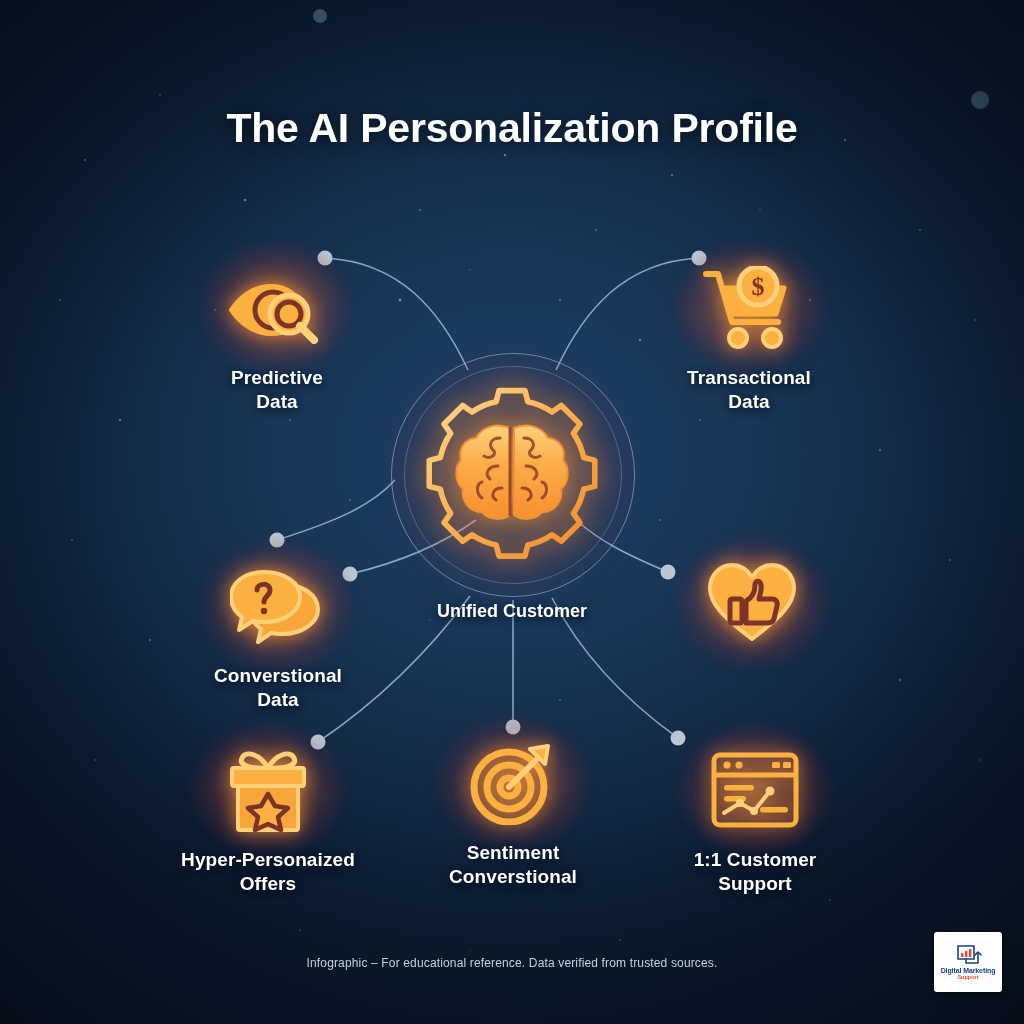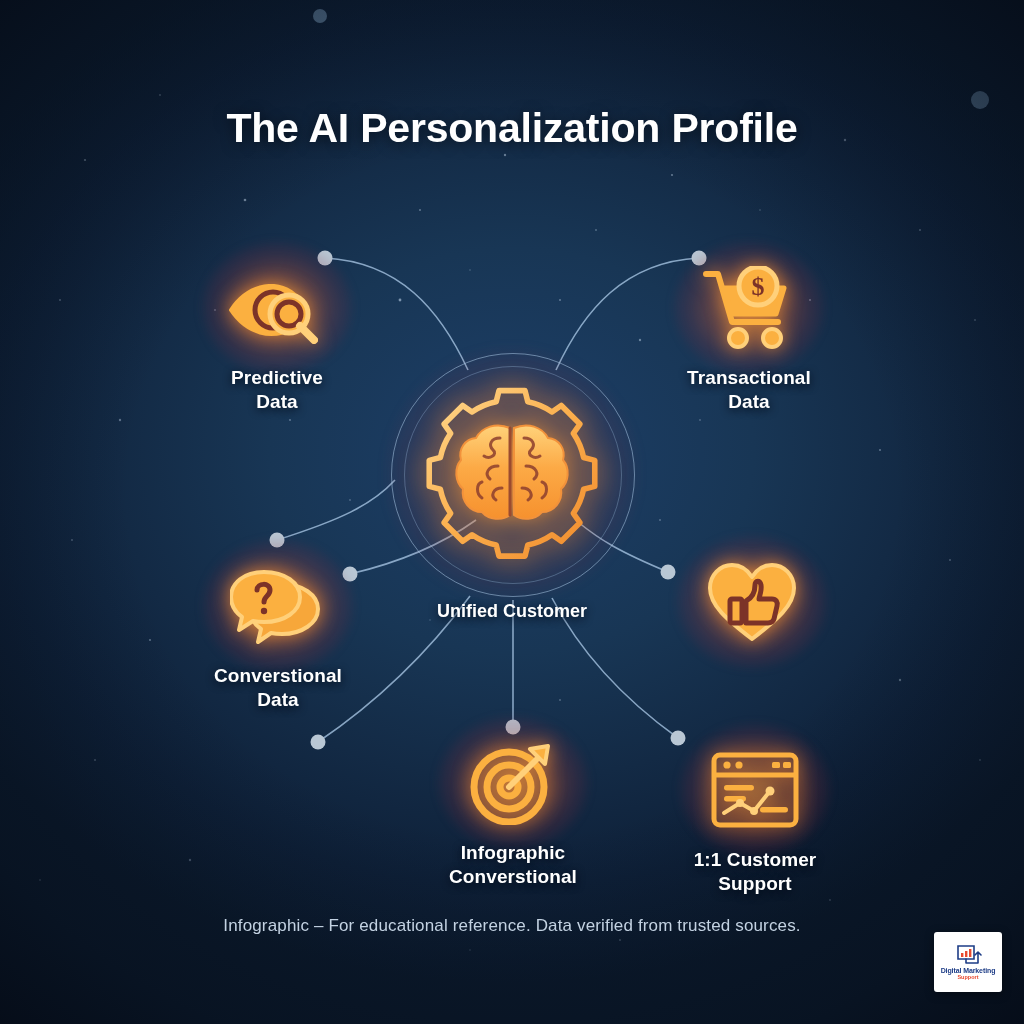--- a/index.html
+++ b/index.html
@@ -133,24 +133,24 @@
     font-size: 18px;
     font-weight: bold;
     line-height: 1.27;
     text-shadow: 0 2px 9px rgba(3,10,22,.9);
   }
 
   
   #footer {
     position: absolute;
     left: 0; right: 0;
-    top: 916px;
+    top: 956px;
     text-align: center;
     color: #c3d2e2;
-    font-size: 17px;
+    font-size: 12px;
     letter-spacing: .15px;
   }
   #brand-badge {
     position: absolute;
     left: 934px; top: 932px;
     width: 68px; height: 60px;
     background: #ffffff;
     border-radius: 3px;
     box-shadow: 0 2px 10px rgba(0,0,0,.4);
     display: flex;
@@ -374,34 +374,50 @@
                  C51,8 58,4 66,4 C78,4 88,14 88,27 C88,44 72,58 46,78 Z" fill="#fbb040" stroke="#ffd07a" stroke-width="4" stroke-linejoin="round"></path>
         <g fill="none" stroke="#7c3328" stroke-width="5" stroke-linejoin="round" stroke-linecap="round">
           <rect x="24" y="38" width="12" height="24" rx="2"></rect>
           <path d="M40,62 L40,40 C46,37 49,31 49,24 C49,19 54,19 55,24 C56,30 53,36 53,38
                    L66,38 C70,38 72,41 71,45 L68,58 C67,61 65,62 62,62 Z"></path>
         </g>
       </svg>
     </div>
   </div>
 
+  <div class="node" style="left:268px; top:740px;">
+    <div class="icon-wrap">
+      <div class="glow"></div>
+      <svg width="88" height="84" viewBox="0 0 88 84">
+        <path d="M44,20 C36,6 22,2 18,10 C14,18 28,21 44,20 Z" fill="none" stroke="#ffd07a" stroke-width="5" stroke-linejoin="round"></path>
+        <path d="M44,20 C52,6 66,2 70,10 C74,18 60,21 44,20 Z" fill="none" stroke="#ffd07a" stroke-width="5" stroke-linejoin="round"></path>
+        <rect x="8" y="20" width="72" height="18" rx="2" fill="#fbb040" stroke="#ffd07a" stroke-width="4"></rect>
+        <rect x="14" y="38" width="60" height="44" rx="2" fill="#f7a73a" stroke="#ffd07a" stroke-width="4"></rect>
+        <path d="M44,46 L51,58 L64,60 L54,69 L57,82 L44,76 L31,82 L34,69 L24,60 L37,58 Z" fill="#fbb040" stroke="#7c3328" stroke-width="4.5" stroke-linejoin="round"></path>
+      </svg>
+    </div>
+    <div class="label">
+      <div>Hyper-Personaized</div>
+      <div>Offers</div>
+    </div>
+  </div>
 
   <div class="node" style="left:513px; top:733px;">
     <div class="icon-wrap">
       <div class="glow"></div>
       <svg width="90" height="84" viewBox="0 0 90 84">
         <circle cx="41" cy="46" r="35" fill="none" stroke="#fbb040" stroke-width="7"></circle>
         <circle cx="41" cy="46" r="22" fill="none" stroke="#fbb040" stroke-width="7"></circle>
         <circle cx="41" cy="46" r="9" fill="none" stroke="#fbb040" stroke-width="7"></circle>
         <path d="M41,46 L76,11" stroke="#ffd07a" stroke-width="6" stroke-linecap="round"></path>
         <path d="M62,8 L80,5 L77,23 Z" fill="#fbb040" stroke="#ffd07a" stroke-width="4" stroke-linejoin="round"></path>
       </svg>
     </div>
     <div class="label">
-      <div>Infographic</div>
+      <div>Sentiment</div>
       <div>Converstional</div>
     </div>
   </div>
 
   <div class="node" style="left:755px; top:740px;text-align:center;">
     <div class="icon-wrap">
       <div class="glow"></div>
       <svg width="90" height="78" viewBox="0 0 90 78">
         <rect x="4" y="4" width="82" height="70" rx="6" fill="none" stroke="#fbb040" stroke-width="5"></rect>
         <path d="M4,24 L86,24" stroke="#fbb040" stroke-width="5"></path>

